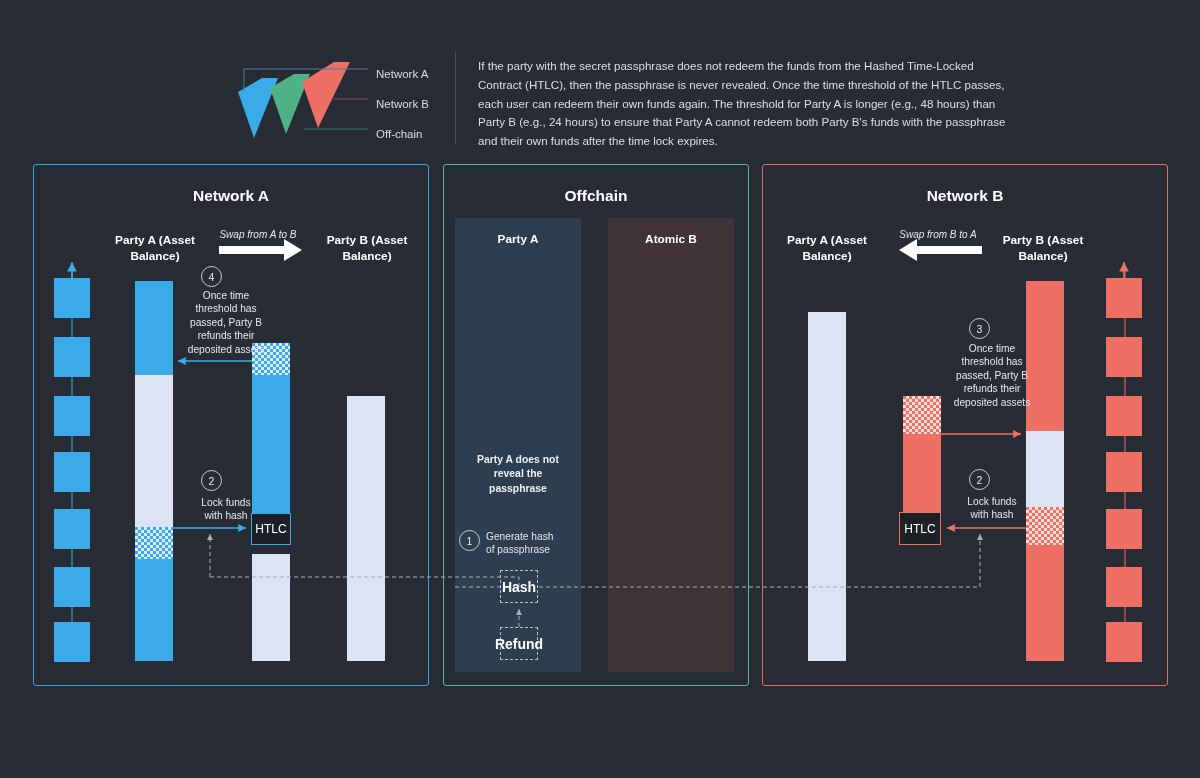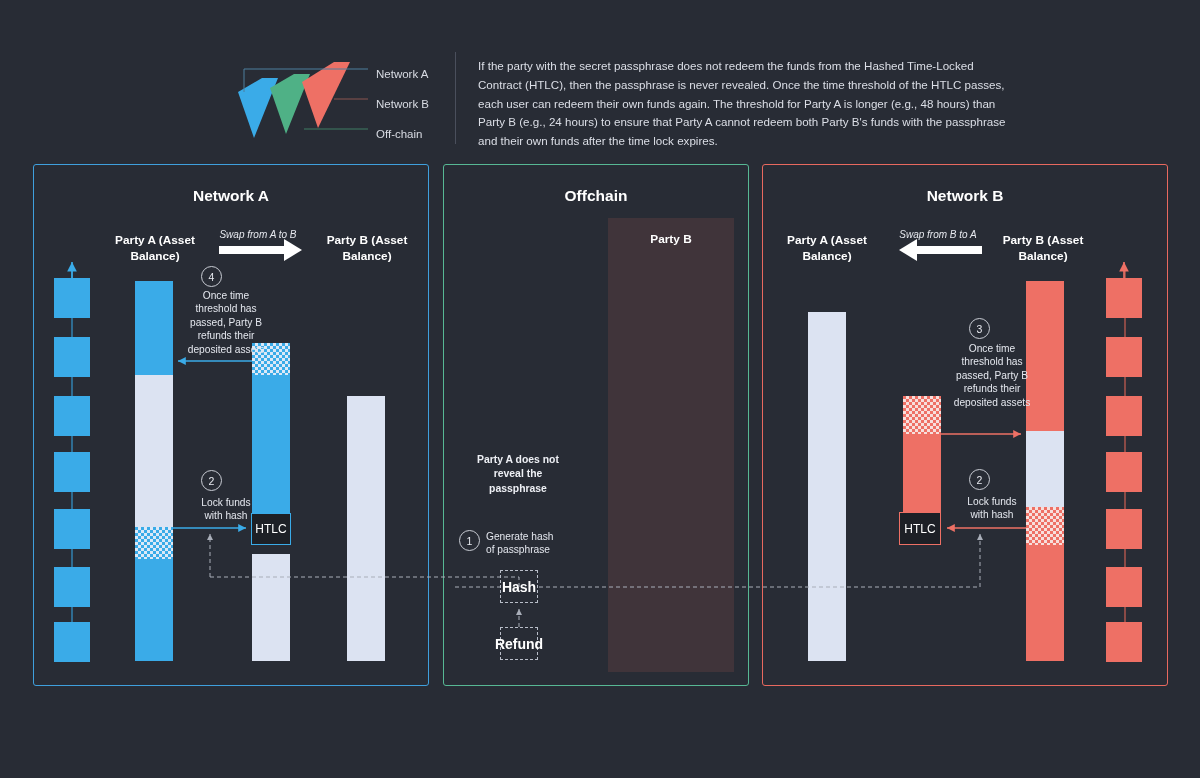--- a/index.html
+++ b/index.html
@@ -192,22 +192,25 @@
 deposited assets</div>
 
   <div class="step" style="left:201px; top:470px;">2</div>
   <div class="step-text" style="left:170px; top:496px; width:112px;">Lock funds
 with hash</div>
 
   <div class="panel" id="panelO">
     <div class="panel-title">Offchain</div>
   </div>
 
+  <div class="party-card" style="left:455px; top:218px; width:126px; height:454px; background:#2c3e4f;">
+    <div class="party-card-title">Party A</div>
+  </div>
   <div class="party-card" style="left:608px; top:218px; width:126px; height:454px; background:#40343a;">
-    <div class="party-card-title">Party B</div>
+    <div class="party-card-title">Atomic B</div>
   </div>
 
   <div class="note" style="left:462px; top:453px; width:112px;">Party A does not
 reveal the
 passphrase</div>
 
   <div class="step" style="left:459px; top:530px;">1</div>
   <div class="step-text" style="left:486px; top:530px; width:92px; text-align:left;">Generate hash
 of passphrase</div>
 

